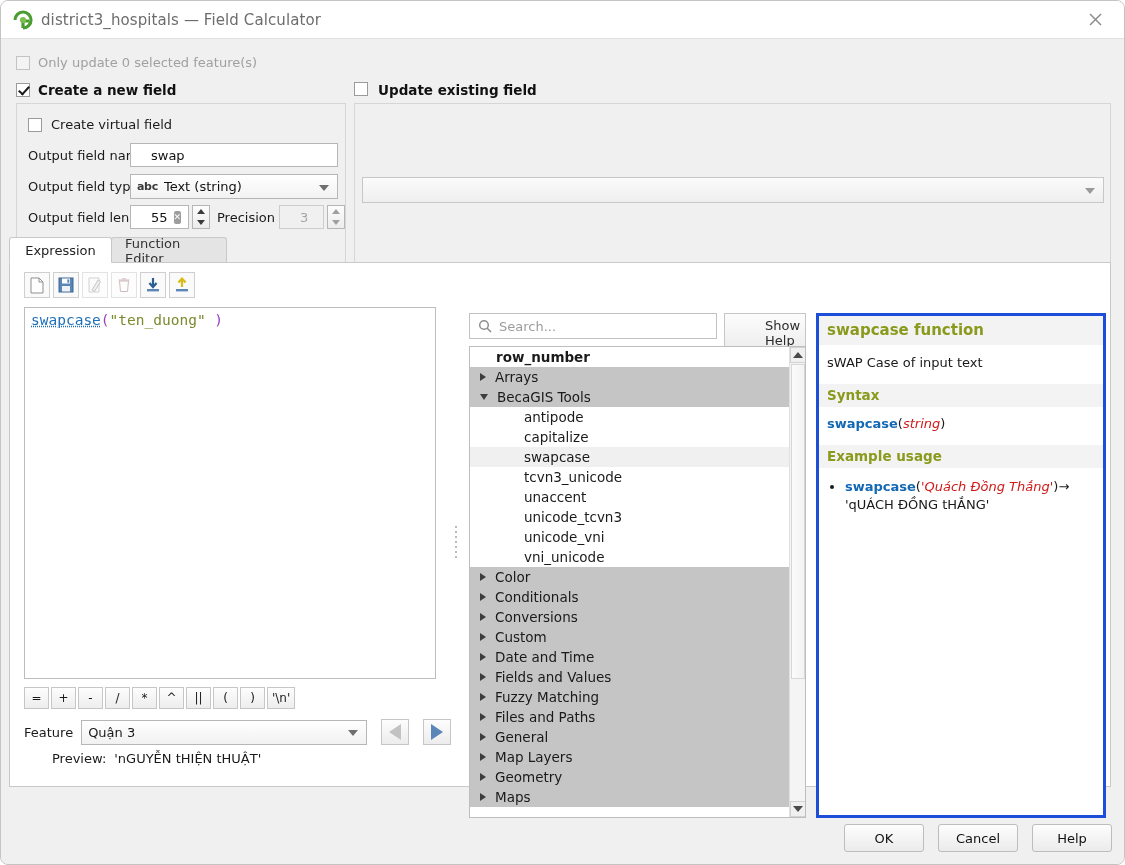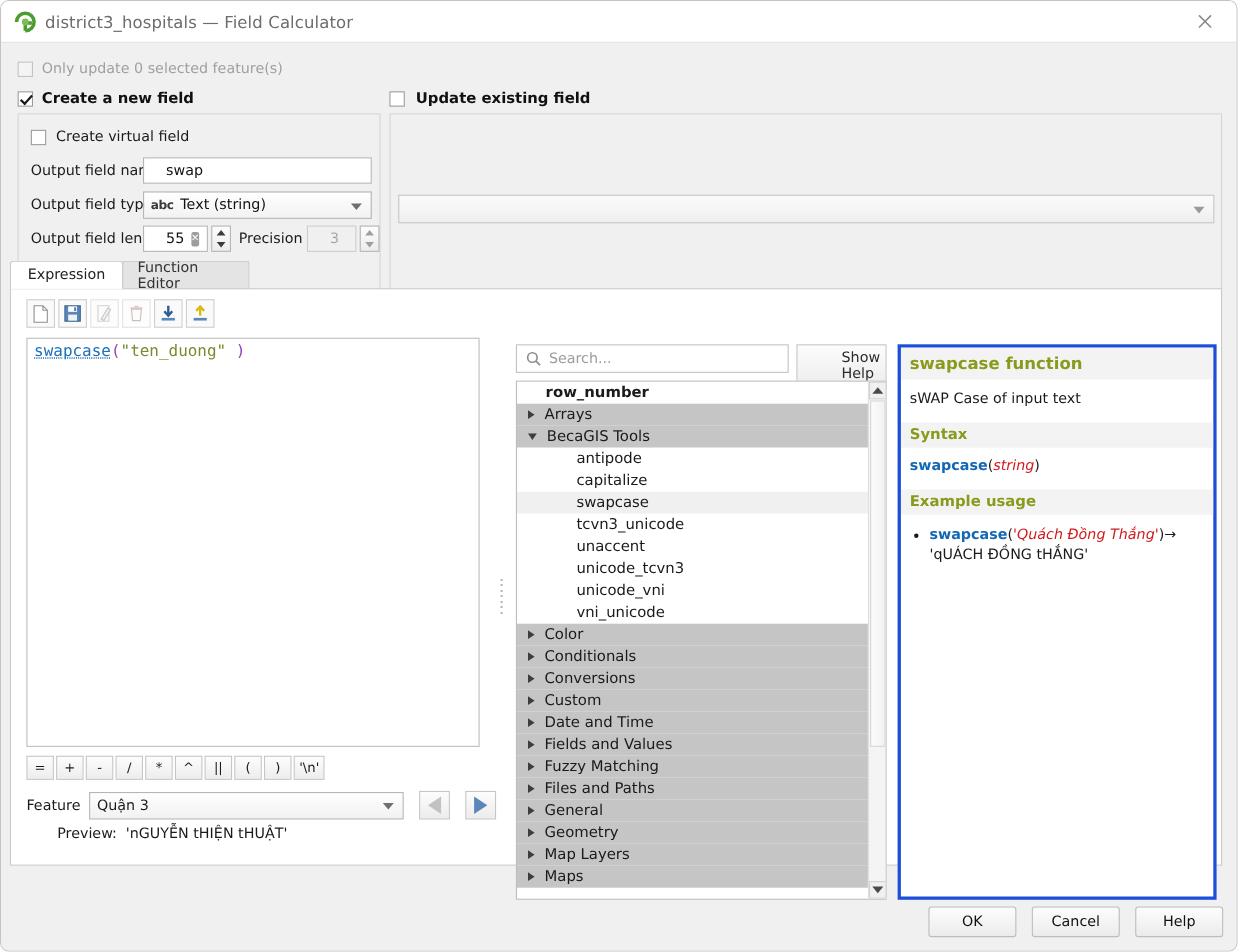--- a/index.html
+++ b/index.html
@@ -77,21 +77,21 @@
     display: flex; align-items: center; gap: 8px;
   }
   .row-create-new {
     position: absolute; left: 15px; top: 43px;
     font-size: 13.5px; font-weight: bold; color: #111;
     display: flex; align-items: center; gap: 8px;
   }
   .row-update-existing {
     position: absolute; left: 353px; top: 43px;
     font-size: 13.5px; font-weight: bold; color: #111;
-    display: flex; align-items: center; gap: 10px;
+    display: flex; align-items: flex-start; gap: 10px;
   }
 
   
   .group-left {
     position: absolute; left: 15px; top: 64px;
     width: 330px; height: 167px;
     border: 1px solid #d6d6d6;
     background: #f0f0f0;
   }
   .group-right {
@@ -634,25 +634,25 @@
             <div class="tnode group">
               <span class="arrow-r"></span>
               <span>Files and Paths</span>
             </div>
             <div class="tnode group">
               <span class="arrow-r"></span>
               <span>General</span>
             </div>
             <div class="tnode group">
               <span class="arrow-r"></span>
+              <span>Map Layers</span>
+            </div>
+            <div class="tnode group">
+              <span class="arrow-r"></span>
               <span>Geometry</span>
-            </div>
-            <div class="tnode group">
-              <span class="arrow-r"></span>
-              <span>Map Layers</span>
             </div>
             <div class="tnode group">
               <span class="arrow-r"></span>
               <span>Maps</span>
             </div>
           </div>
         <div class="tscroll">
           <div class="arrowbtn up">
               <span class="sc-up"></span>
             </div>

